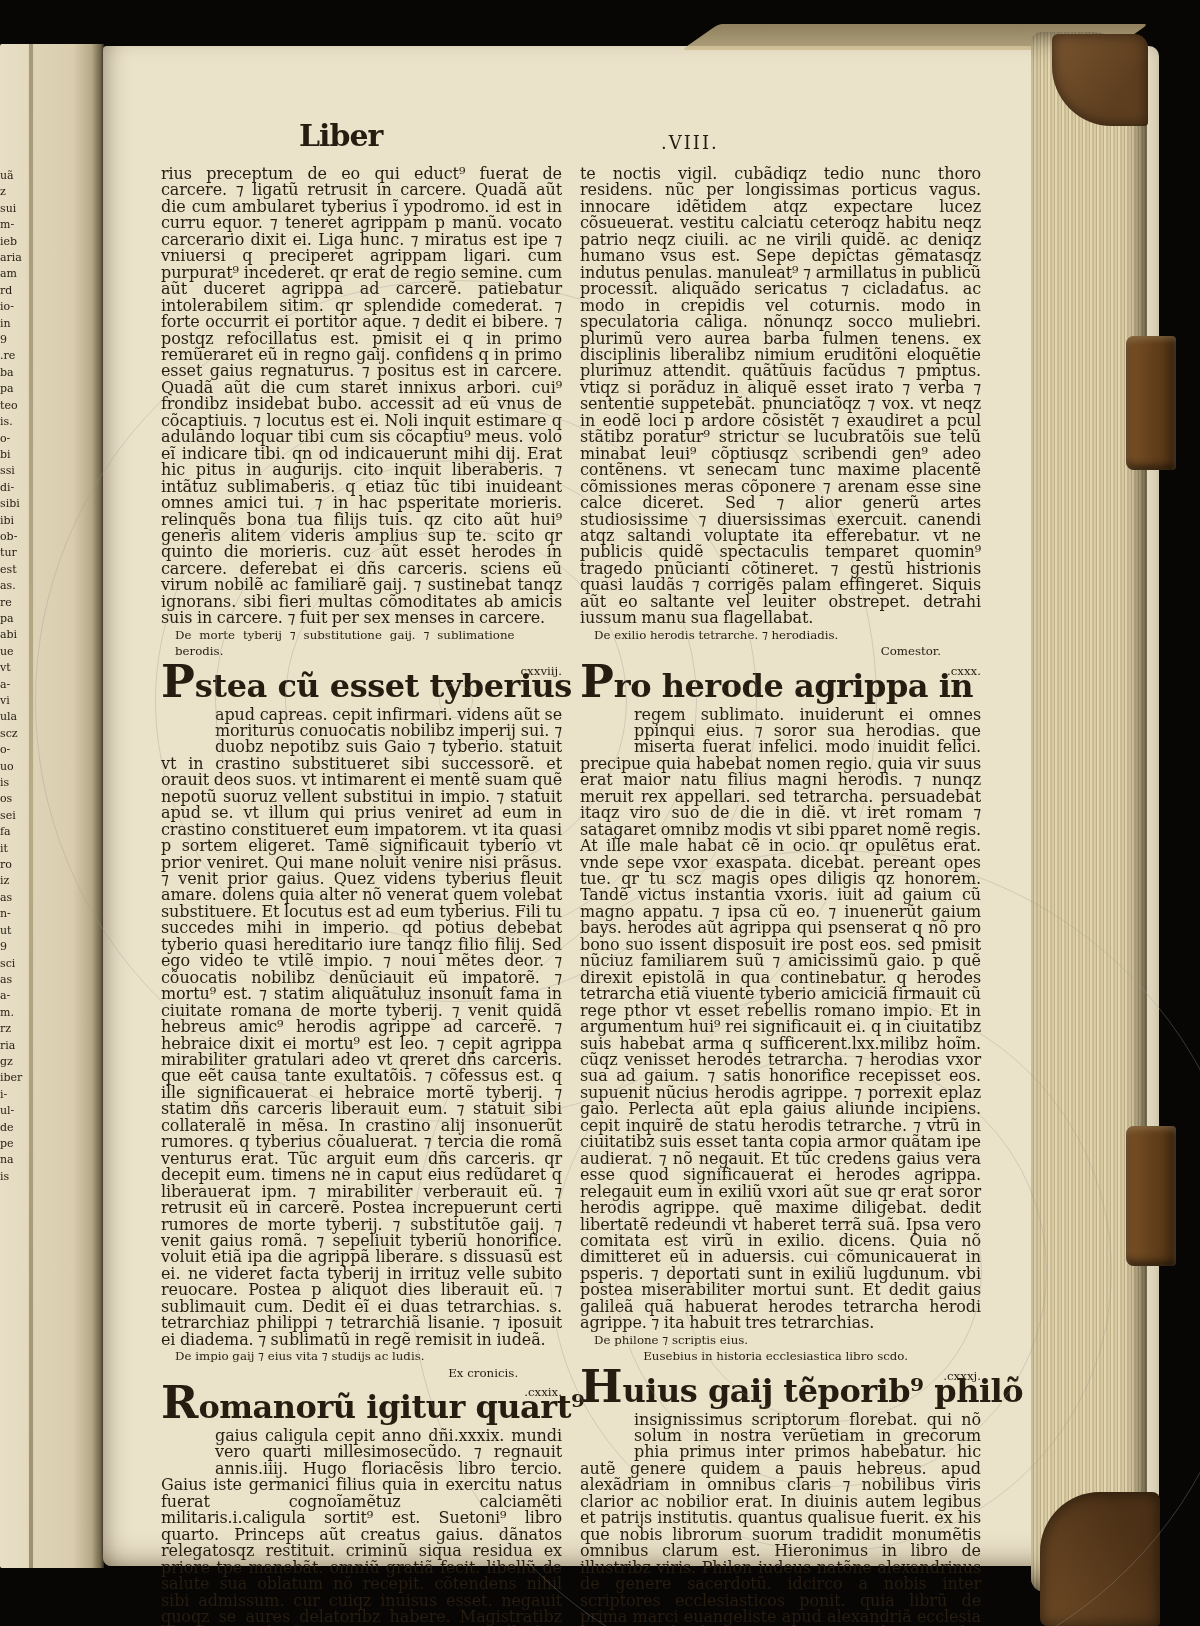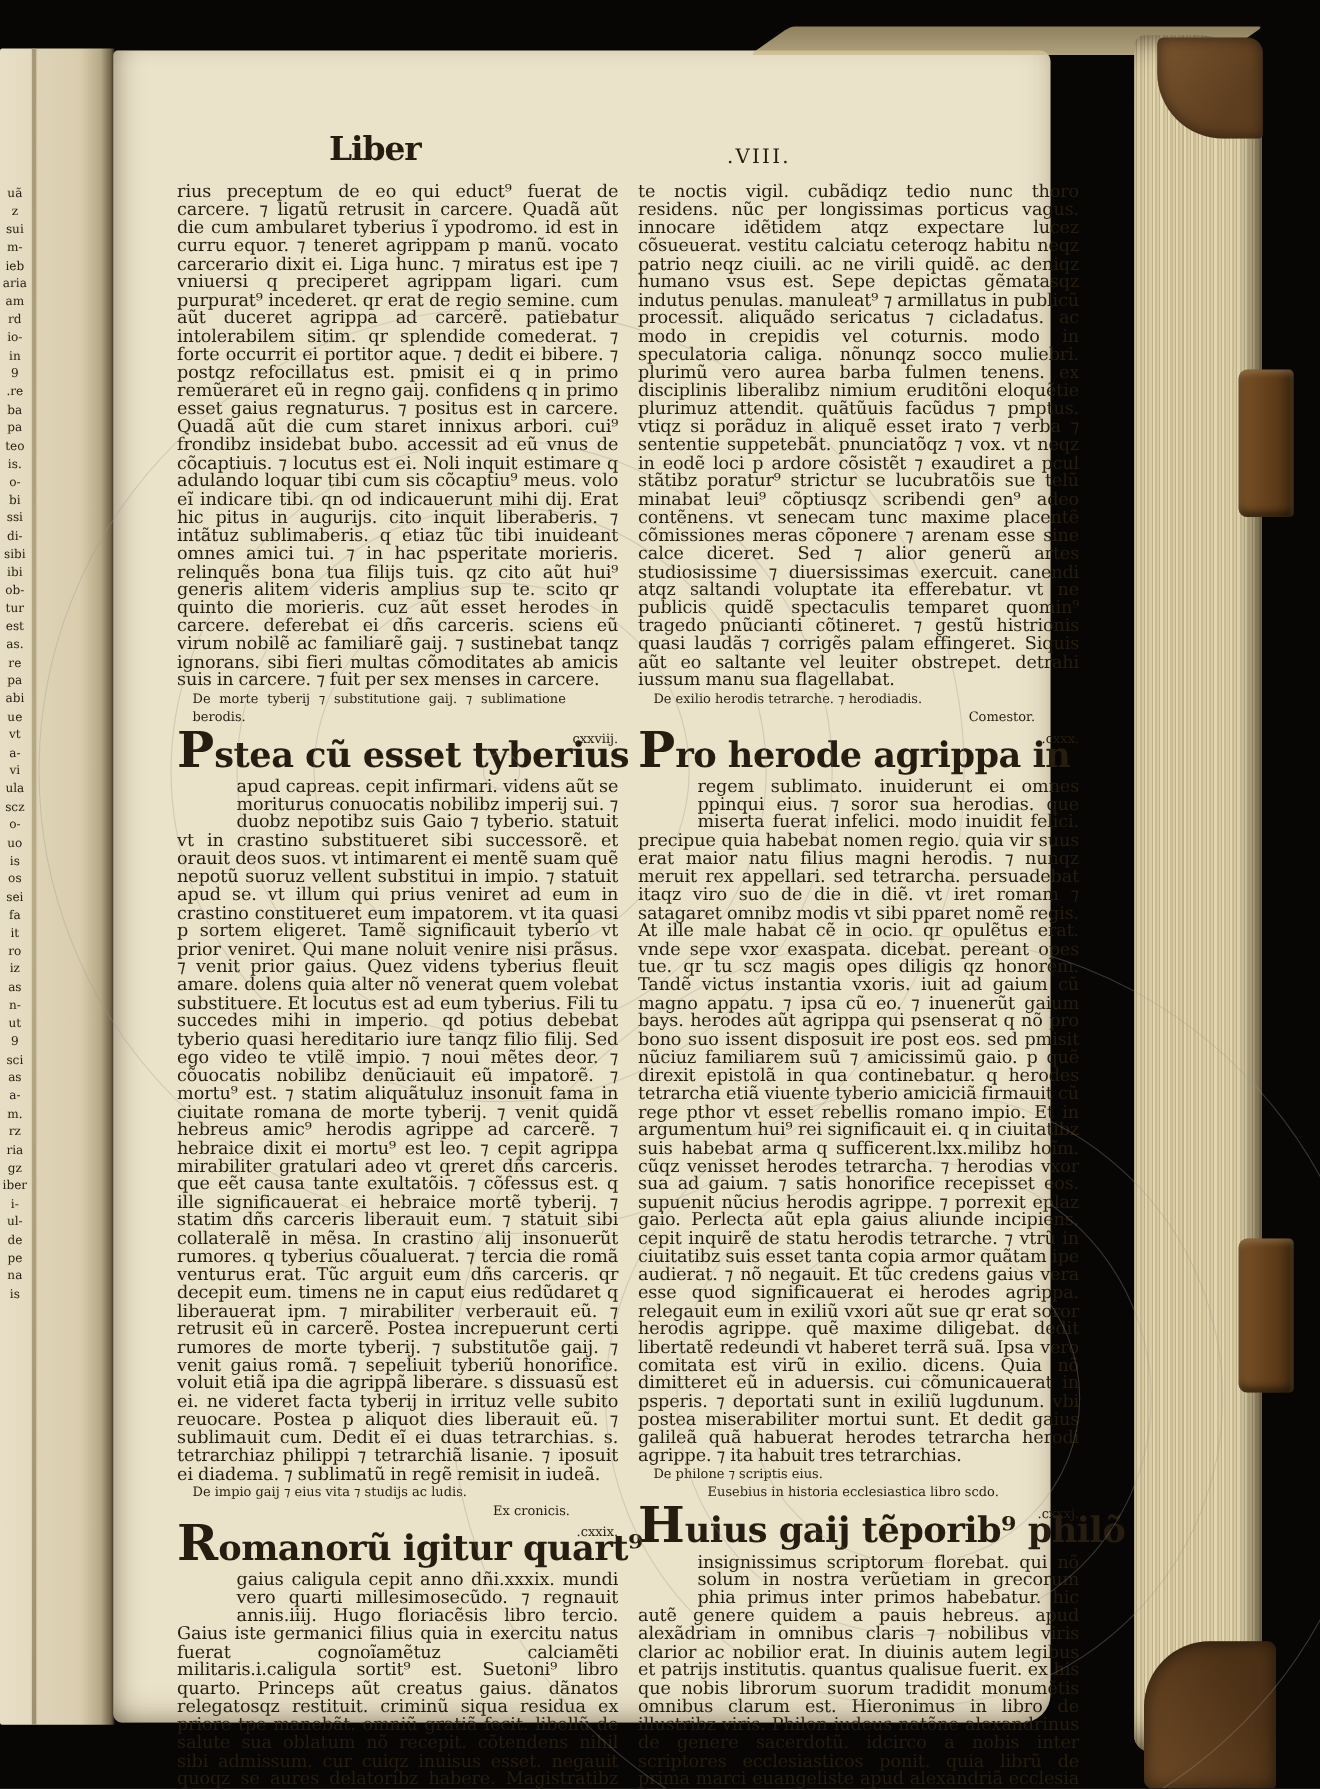--- a/index.html
+++ b/index.html
@@ -3,26 +3,26 @@
 <meta charset="utf-8">
 <style>
   html,body{margin:0;padding:0;background:#070605;}
   .stage{position:relative;width:1200px;height:1626px;background:#070605;overflow:hidden;
          font-family:"DejaVu Serif","DejaVu Sans",serif;color:#261c10;}
   
   .facing-edge{position:absolute;left:0;top:44px;width:104px;height:1524px;
     background:linear-gradient(to right,#e7dec6 0%,#e4dabf 26%,#d6caa9 30%,#ded3b6 34%,#d9cdae 70%,#b5a886 88%,#6d6148 97%,#2a2317 100%);
     border-radius:2px 0 0 2px;}
   .facing-fragments{position:absolute;left:0;top:124px;width:29px;overflow:hidden;height:1120px;
-    font-size:11px;line-height:16.4px;text-align:center;color:#2a2014;padding-right:2px;box-sizing:border-box;}
+    font-size:11px;line-height:16.4px;text-align:left;color:#2a2014;padding-right:2px;box-sizing:border-box;}
   .facing-fragments div{white-space:nowrap;}
   .gutter-line{position:absolute;left:29px;top:44px;width:4px;height:1524px;
     background:linear-gradient(to bottom,#9a8c6c,#b0a27e 50%,#8f8161);opacity:.8;}
   
-  .page{position:absolute;left:103px;top:46px;width:852px;height:1520px;
+  .page{position:absolute;left:103px;top:46px;width:1056px;height:1520px;
     background:
       radial-gradient(140% 90% at 35% 20%, rgba(255,252,240,.35), rgba(0,0,0,0) 60%),
       linear-gradient(103deg,#efe7d2 0%,#ece3cc 45%,#e6dcc2 78%,#d9cdae 96%,#c4b astray 100%);
     background-color:#ebe2ca;
     border-radius:4px 10px 26px 8px;
     box-shadow:inset 14px 0 26px -14px rgba(60,45,20,.55), inset -10px -18px 30px -18px rgba(70,55,25,.5);}
   .running-left{position:absolute;left:196px;top:72px;font-size:30px;font-weight:bold;letter-spacing:-1px;}
   .running-right{position:absolute;left:558px;top:86px;font-size:18px;letter-spacing:2px;}
   .columns{position:absolute;left:58px;top:120px;width:820px;display:flex;gap:18px;}
   .col{width:401px;}

